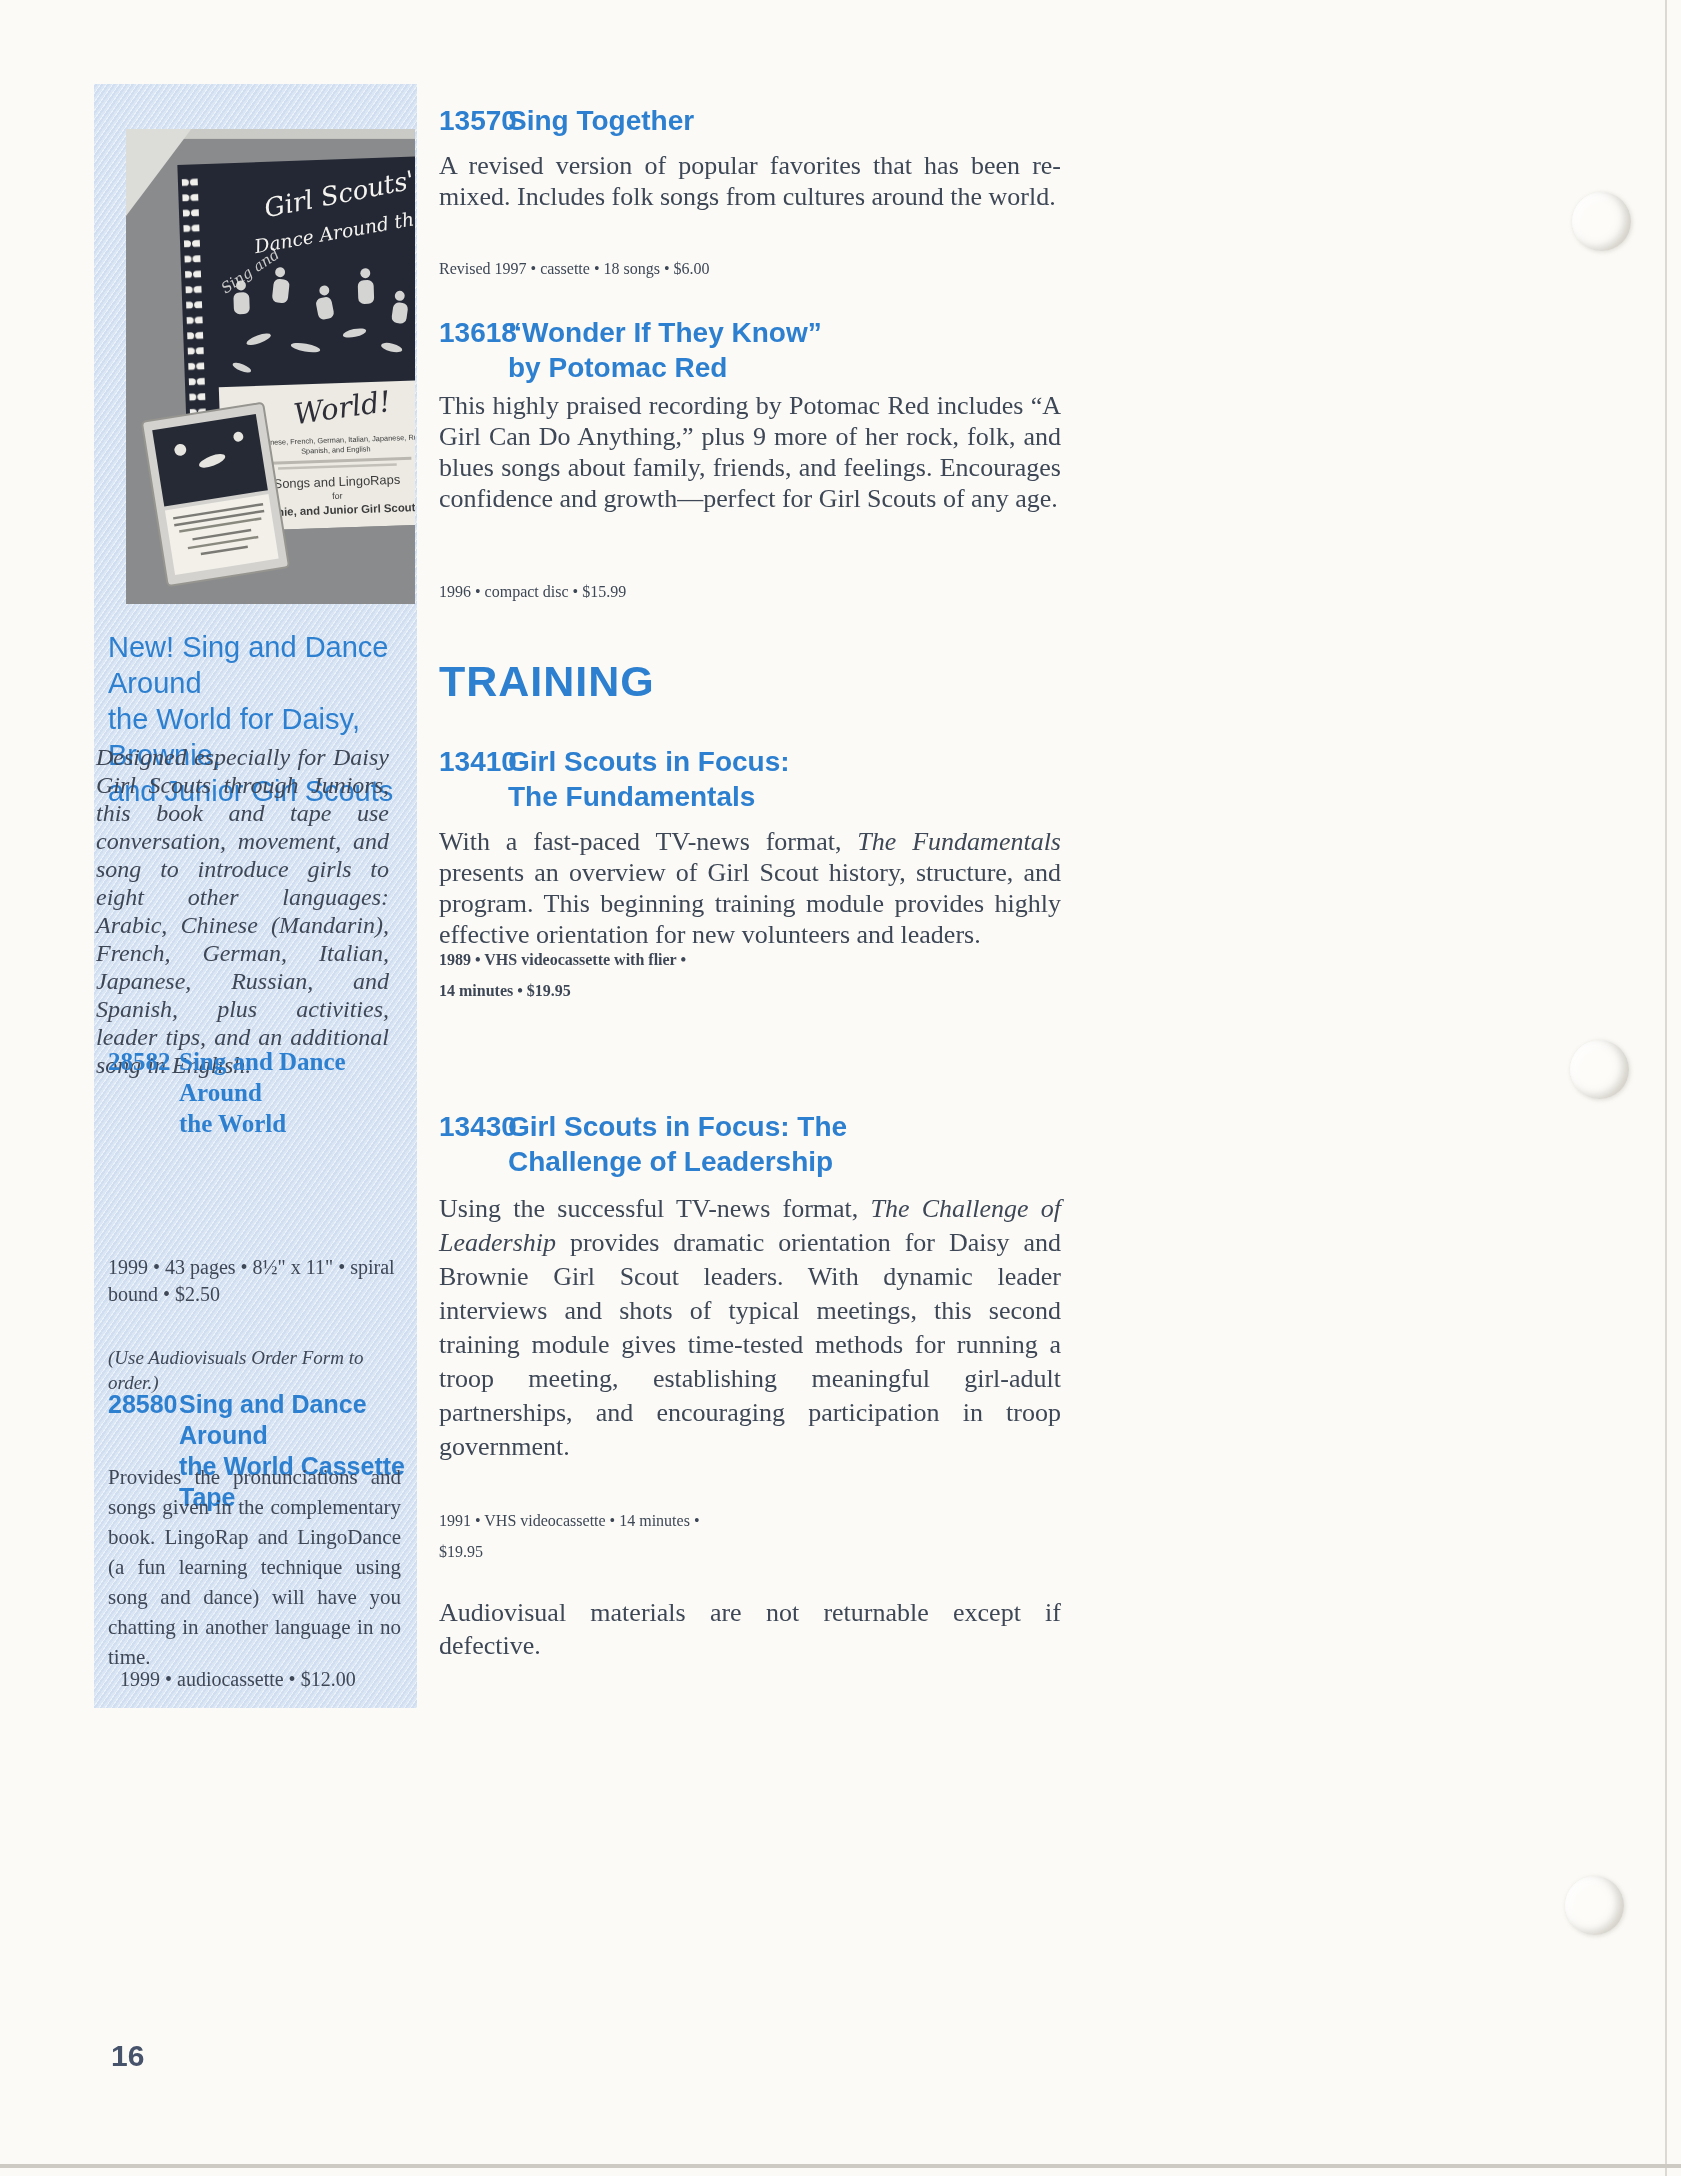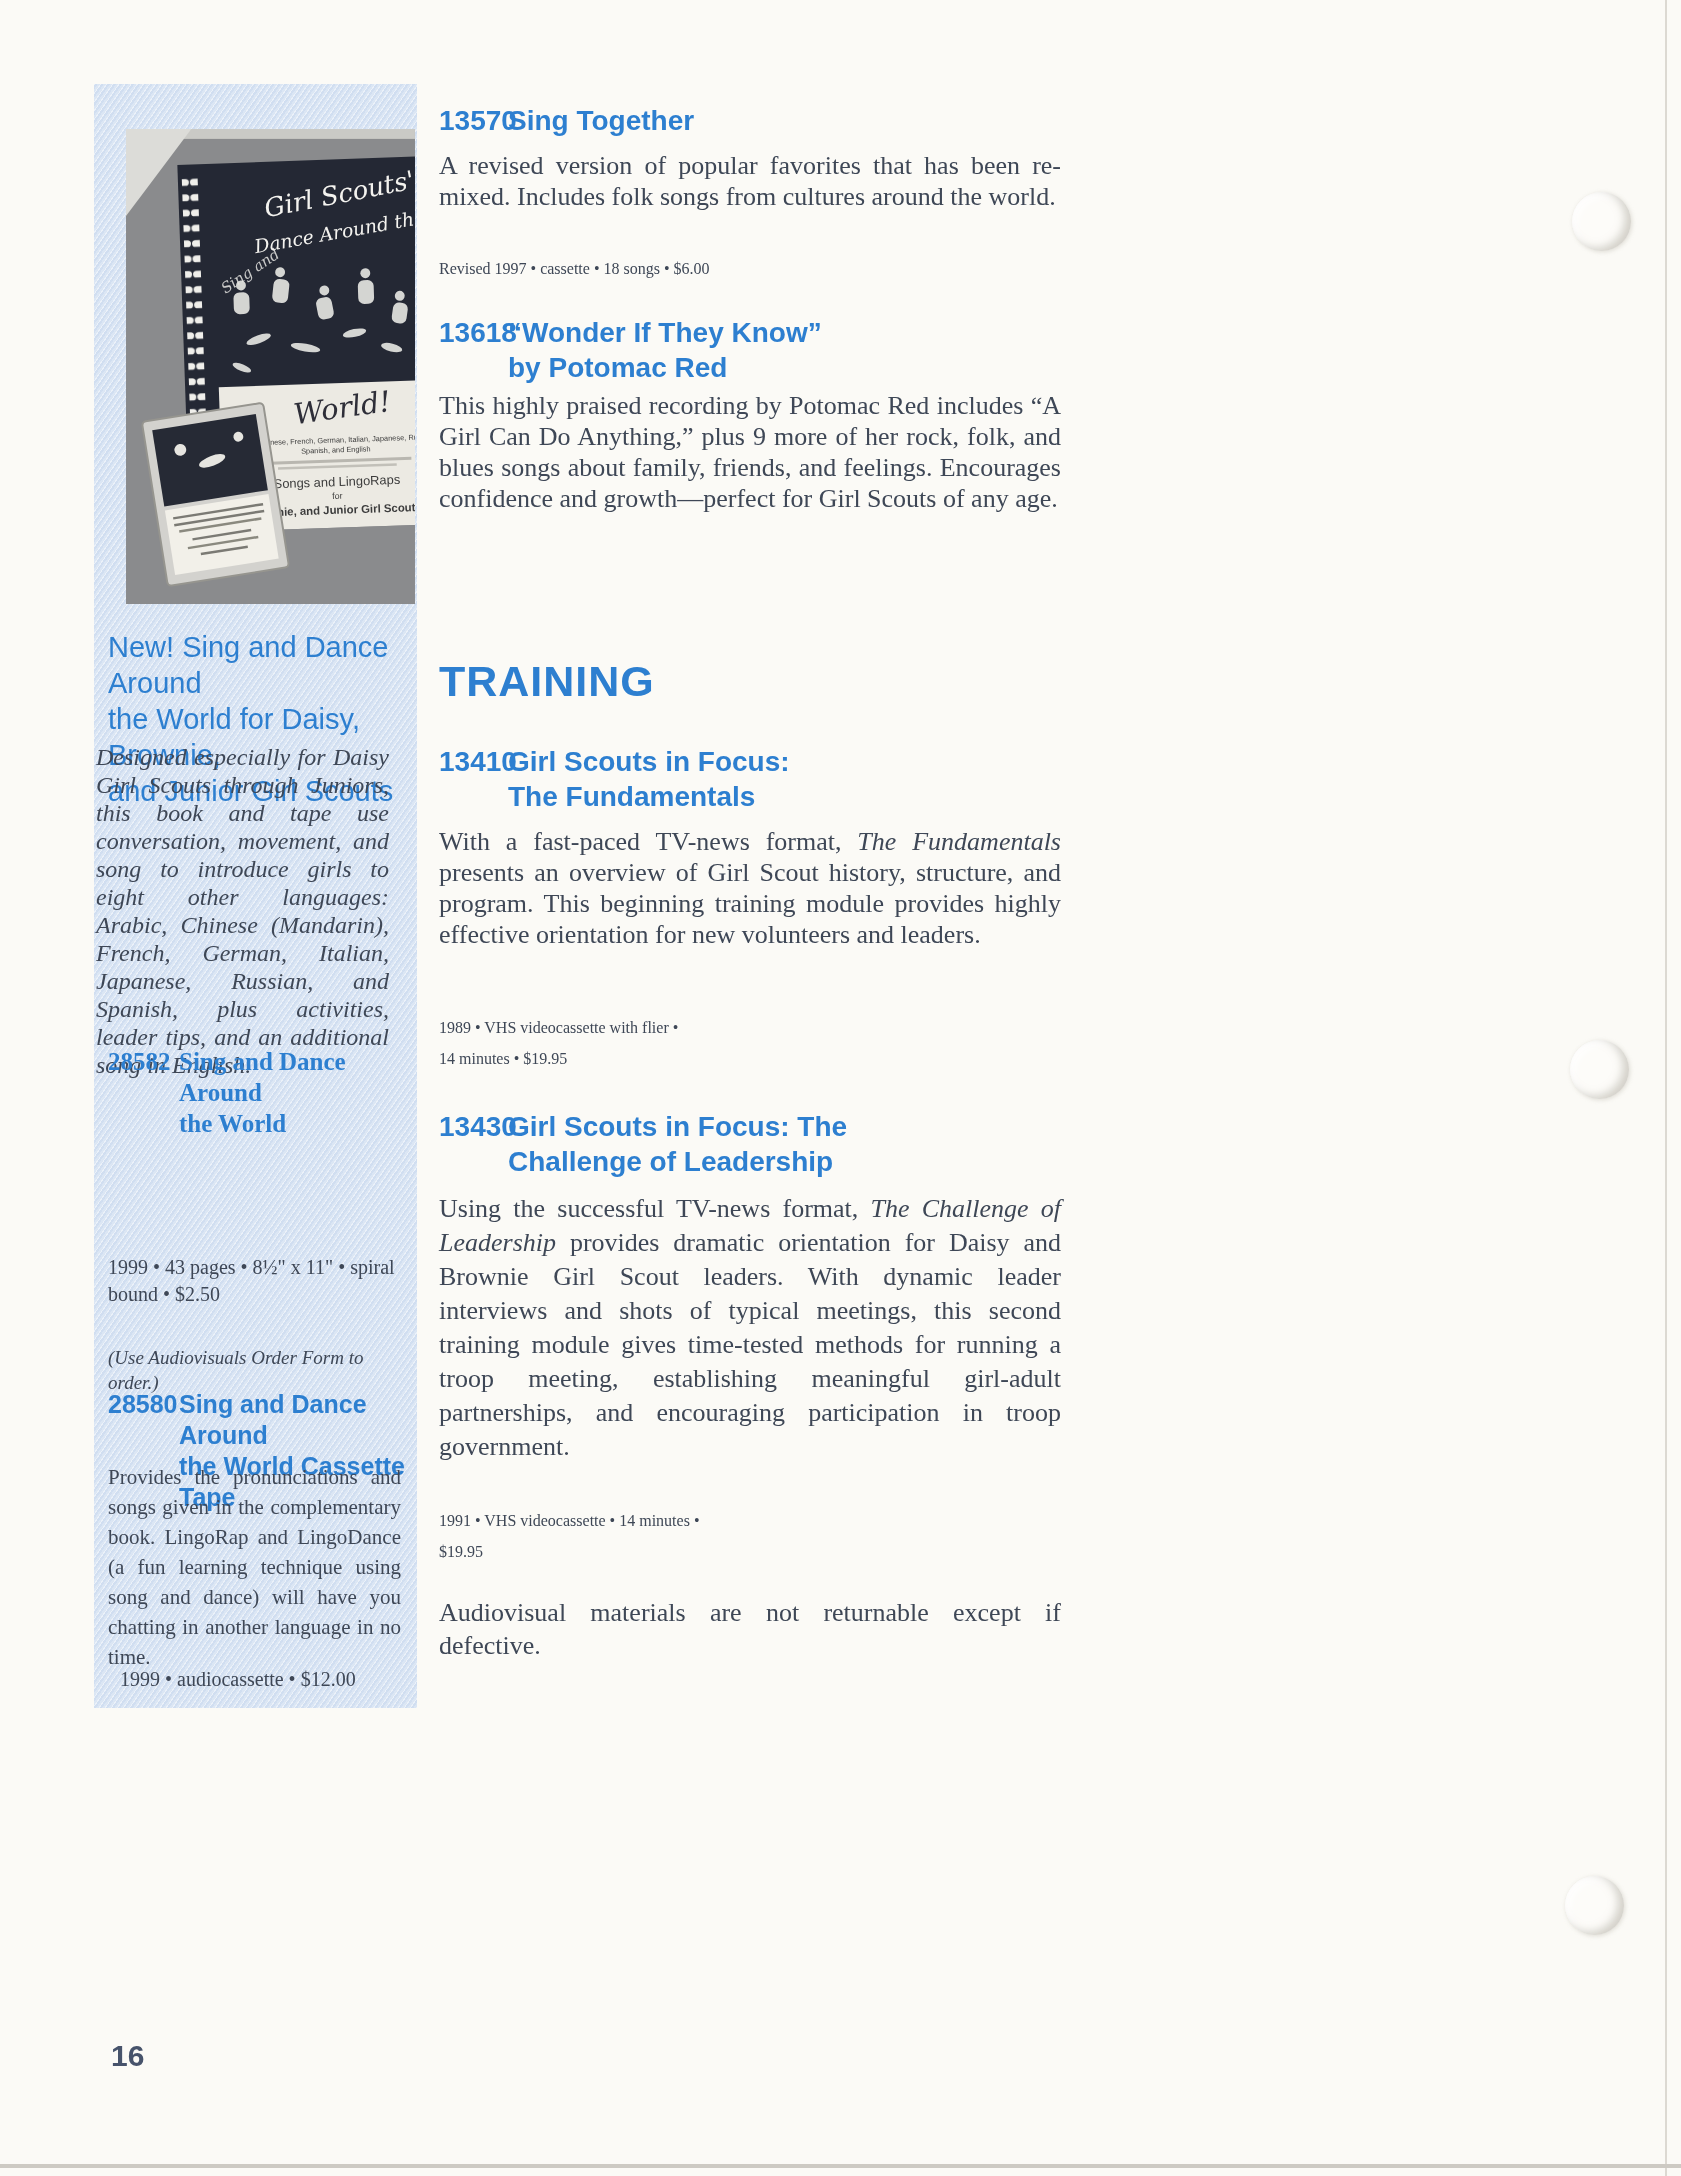--- a/index.html
+++ b/index.html
@@ -205,32 +205,35 @@
   </div>
 
   <div class="r-item-head" style="top:315px;">
     <span class="code">13618</span>
     <span class="t">
       <span>“Wonder If They Know”</span>
       <span>by Potomac Red</span>
     </span>
   </div>
   <p class="r-body" style="top:390px;"><span>This highly praised recording by Potomac Red includes “A Girl Can Do Anything,” plus 9 more of her rock, folk, and blues songs about family, friends, and feelings. Encourages confidence and growth—perfect for Girl Scouts of any age.</span></p>
+  <div class="r-meta" style="top:576px;">
+    <span>1996 • compact disc • $15.99</span>
+  </div>
 
   <h2 class="section-heading">TRAINING</h2>
 
   <div class="r-item-head" style="top:744px;">
     <span class="code">13410</span>
     <span class="t">
       <span>Girl Scouts in Focus:</span>
       <span>The Fundamentals</span>
     </span>
   </div>
   <p class="r-body" style="top:826px;"><span>With a fast-paced TV-news format, </span><span class="it">The Fundamentals</span><span> presents an overview of Girl Scout history, structure, and program. This beginning training module provides highly effective orientation for new volunteers and leaders.</span></p>
-  <div class="r-meta" style="top:1012px;">
+  <div class="r-meta" style="top:944px;font-weight:bold;">
     <span>1989 • VHS videocassette with flier •</span>
     <span>14 minutes • $19.95</span>
   </div>
 
   <div class="r-item-head" style="top:1109px;">
     <span class="code">13430</span>
     <span class="t">
       <span>Girl Scouts in Focus: The</span>
       <span>Challenge of  Leadership</span>
     </span>

